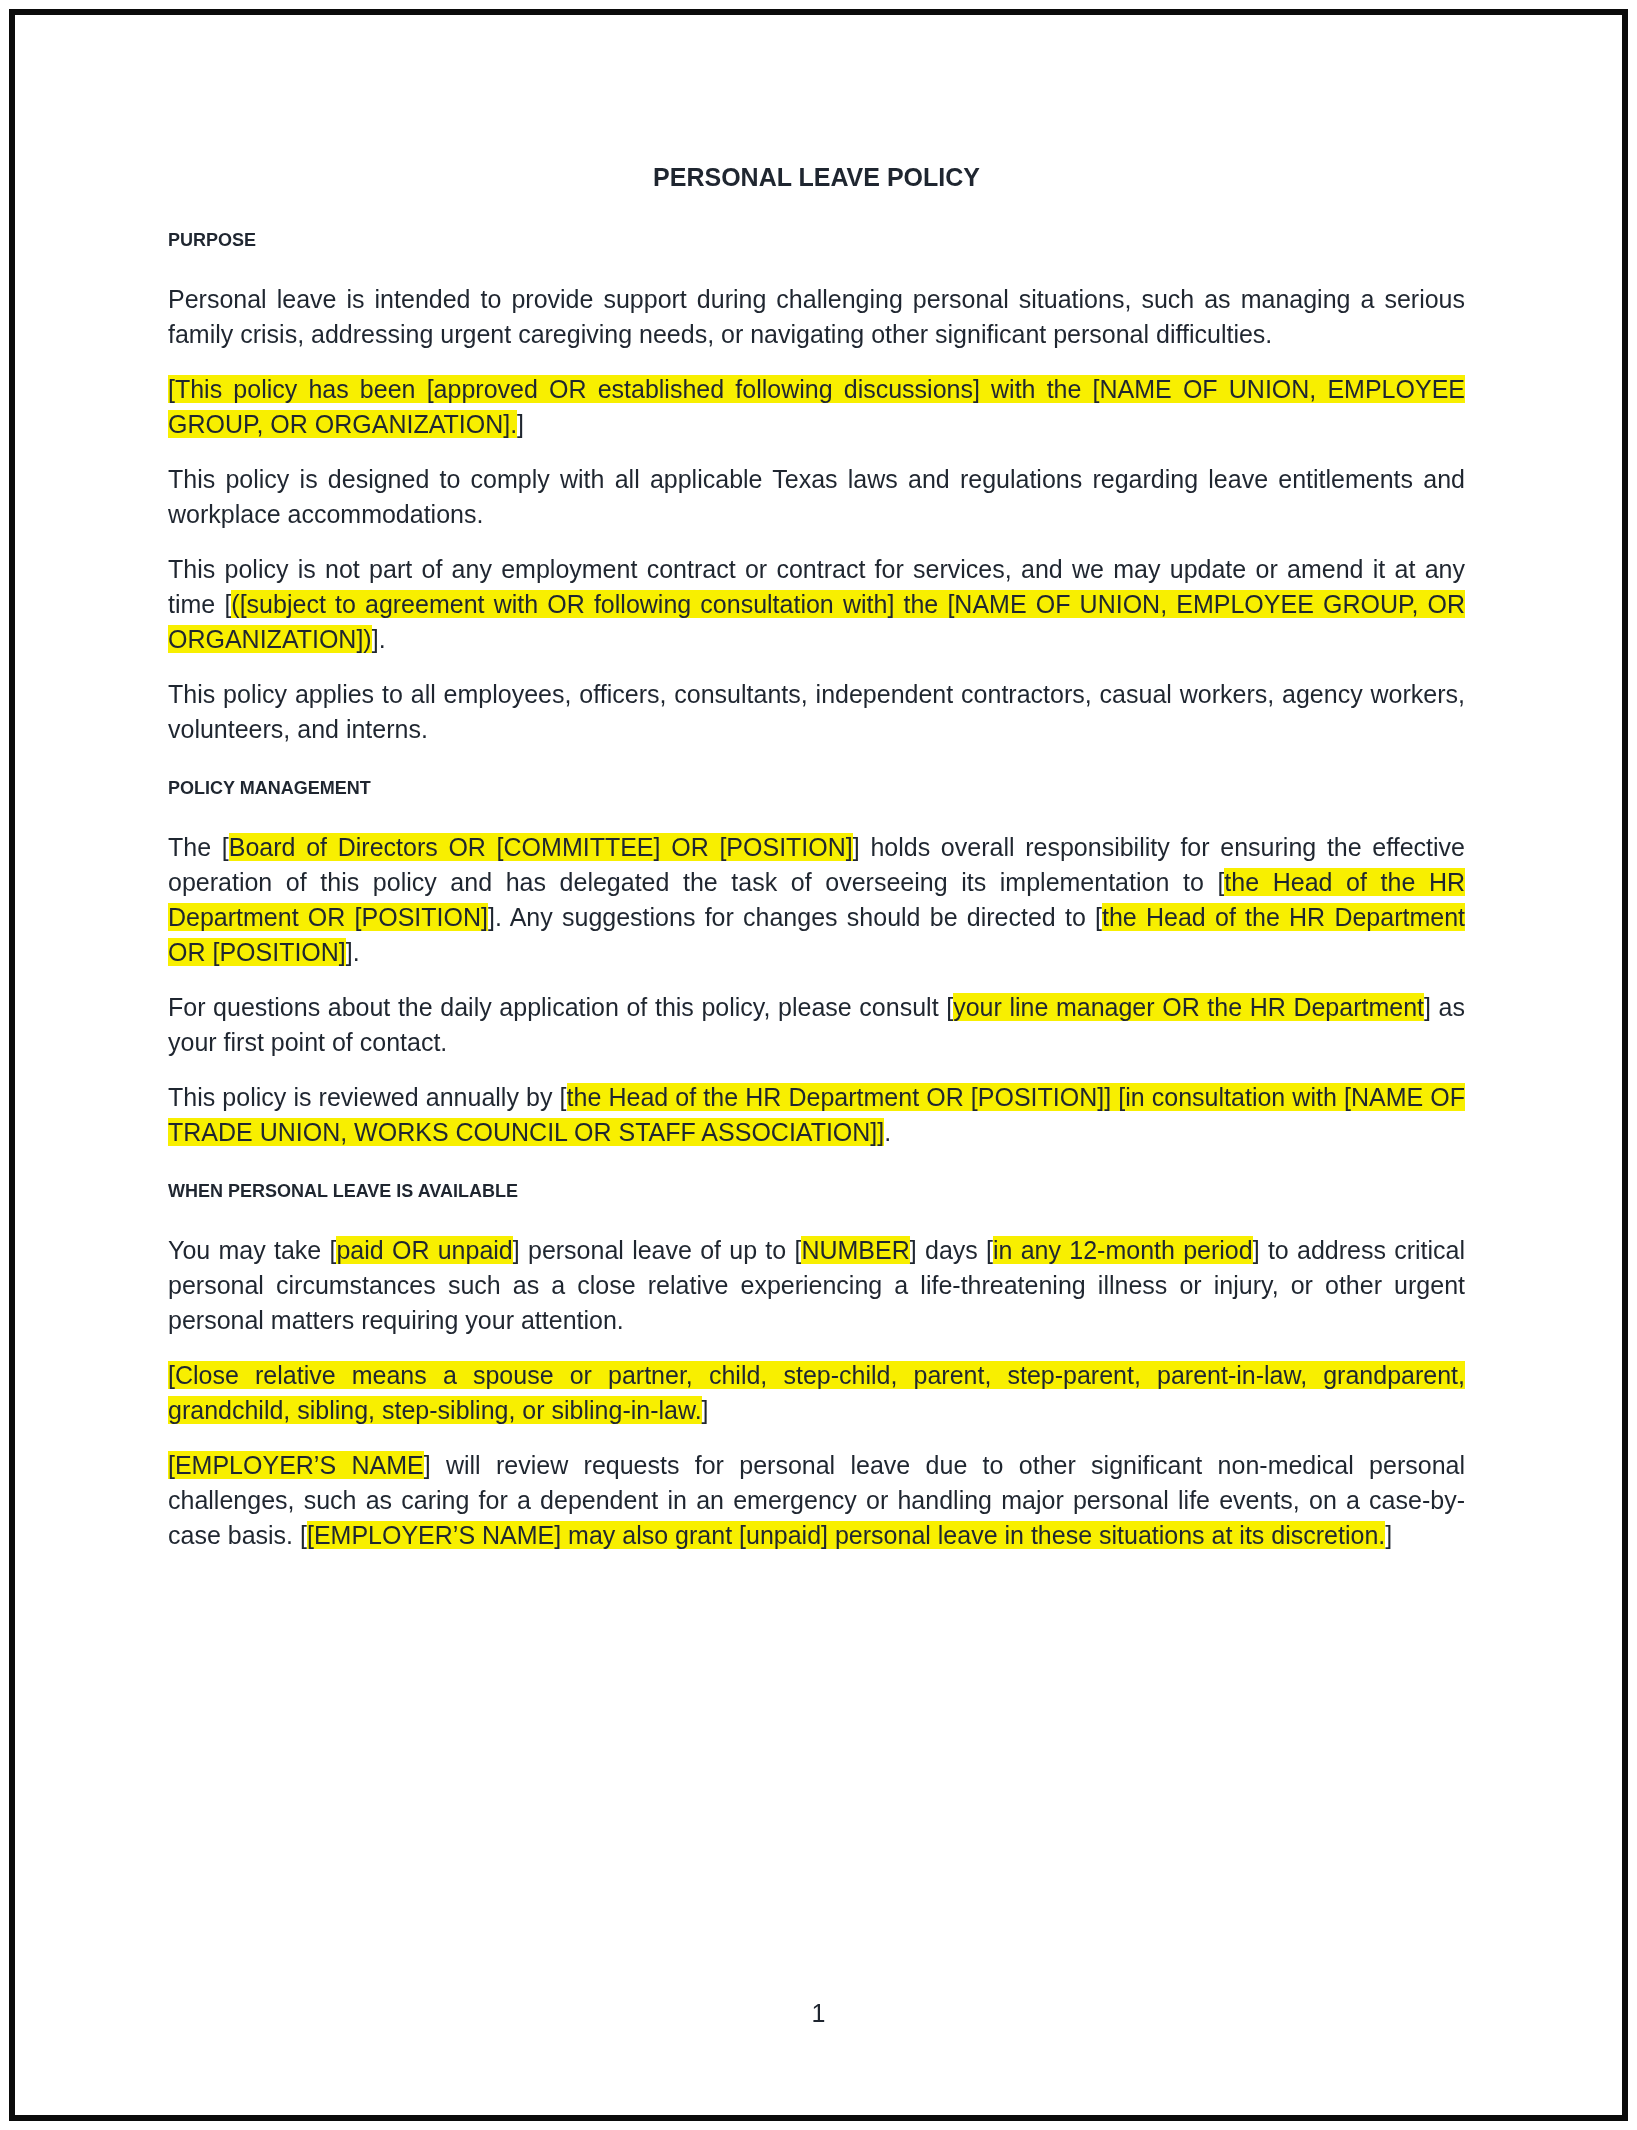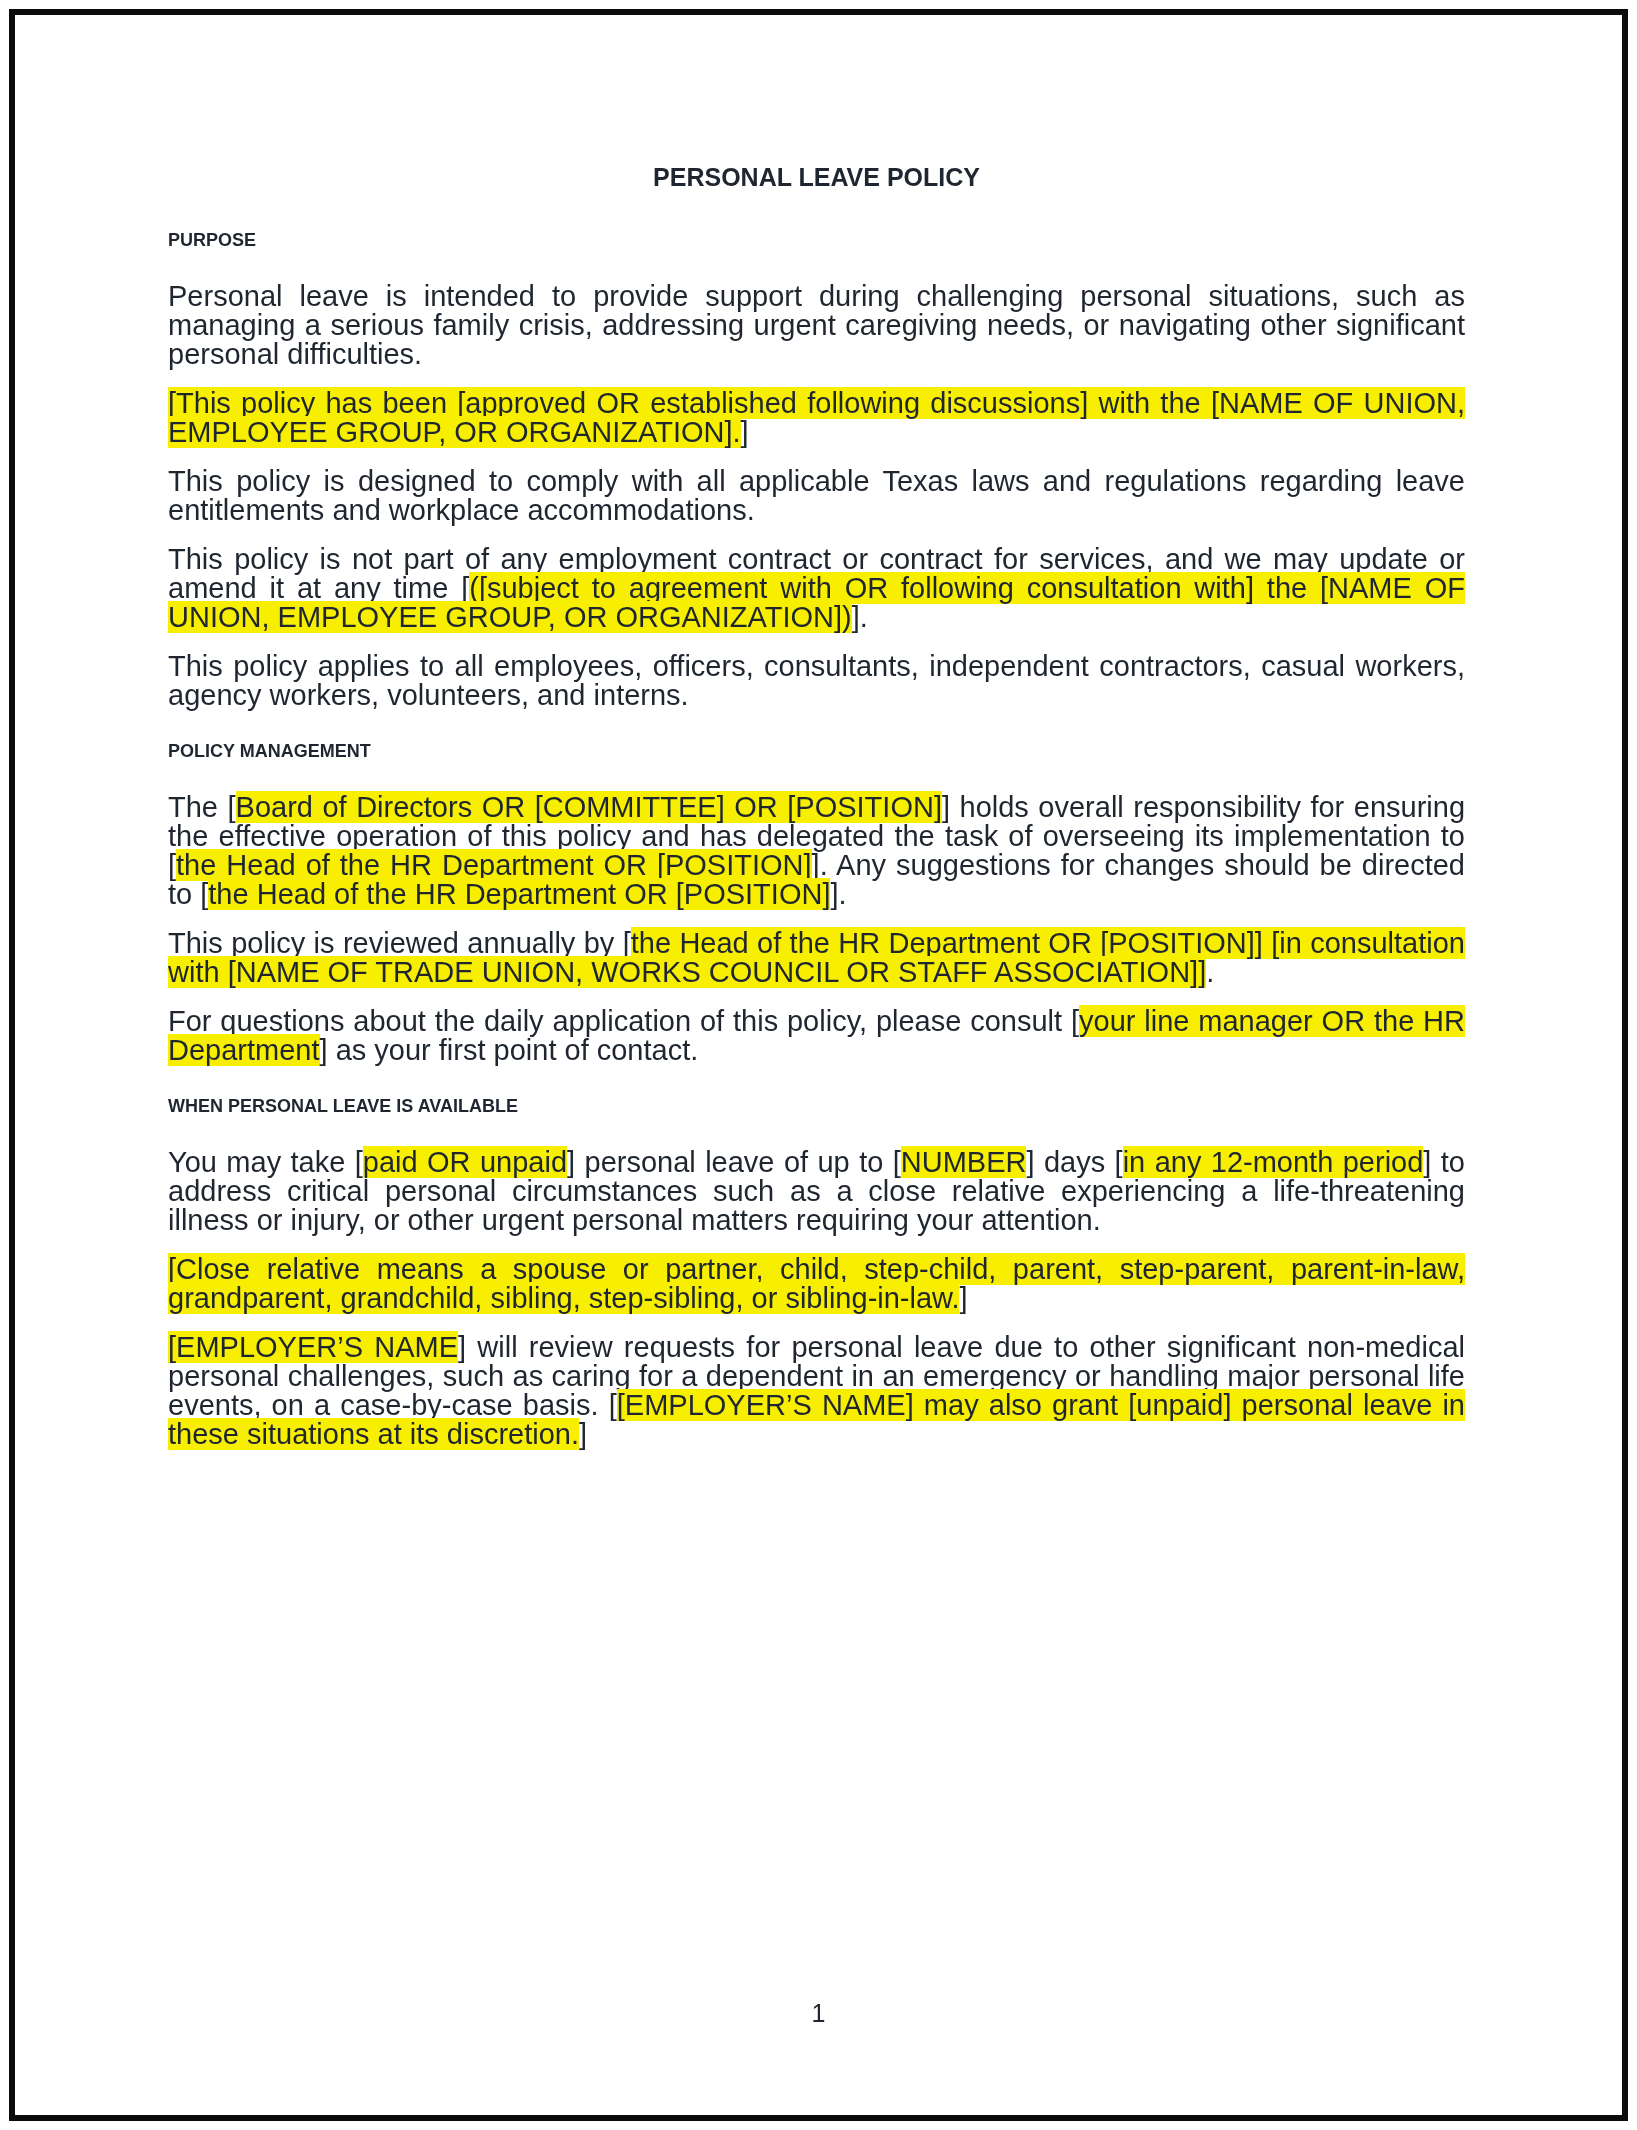--- a/index.html
+++ b/index.html
@@ -40,22 +40,22 @@
     margin:0 0 20px 0;
   }
   .heading{
     font-weight:700;
     font-size:18px;
     line-height:43px;
     margin:0 0 20px 0;
   }
   .para{
     margin:0 0 20px 0;
-    font-size:29px;
-    line-height:29px;
+    font-size:25px;
+    line-height:35px;
     text-align:justify;
   }
   .hl{
     background-color:var(--hl);
   }
   .page-number{
     position:absolute;
     bottom:102px;
     left:0;
     width:100%;
@@ -73,22 +73,22 @@
     <div class="title">PERSONAL LEAVE POLICY</div>
     <div>
         <div class="heading">PURPOSE</div>
         <p class="para"><span class="">Personal leave is intended to provide support during challenging personal situations, such as managing a serious family crisis, addressing urgent caregiving needs, or navigating other significant personal difficulties.</span></p>
         <p class="para"><span class="hl">[This policy has been [approved OR established following discussions] with the [NAME OF UNION, EMPLOYEE GROUP, OR ORGANIZATION].</span><span class="">]</span></p>
         <p class="para"><span class="">This policy is designed to comply with all applicable Texas laws and regulations regarding leave entitlements and workplace accommodations.</span></p>
         <p class="para"><span class="">This policy is not part of any employment contract or contract for services, and we may update or amend it at any time [</span><span class="hl">([subject to agreement with OR following consultation with] the [NAME OF UNION, EMPLOYEE GROUP, OR ORGANIZATION])</span><span class="">].</span></p>
         <p class="para"><span class="">This policy applies to all employees, officers, consultants, independent contractors, casual workers, agency workers, volunteers, and interns.</span></p>
         <div class="heading">POLICY MANAGEMENT</div>
         <p class="para"><span class="">The [</span><span class="hl">Board of Directors OR [COMMITTEE] OR [POSITION]</span><span class="">] holds overall responsibility for ensuring the effective operation of this policy and has delegated the task of overseeing its implementation to [</span><span class="hl">the Head of the HR Department OR [POSITION]</span><span class="">]. Any suggestions for changes should be directed to [</span><span class="hl">the Head of the HR Department OR [POSITION]</span><span class="">].</span></p>
+        <p class="para"><span class="">For questions about the daily application of this policy, please consult [</span><span class="hl">your line manager OR the HR Department</span><span class="">] as your first point of contact.</span></p>
         <p class="para"><span class="">This policy is reviewed annually by [</span><span class="hl">the Head of the HR Department OR [POSITION]] [in consultation with [NAME OF TRADE UNION, WORKS COUNCIL OR STAFF ASSOCIATION]]</span><span class="">.</span></p>
-        <p class="para"><span class="">For questions about the daily application of this policy, please consult [</span><span class="hl">your line manager OR the HR Department</span><span class="">] as your first point of contact.</span></p>
         <div class="heading">WHEN PERSONAL LEAVE IS AVAILABLE</div>
         <p class="para"><span class="">You may take [</span><span class="hl">paid OR unpaid</span><span class="">] personal leave of up to [</span><span class="hl">NUMBER</span><span class="">] days [</span><span class="hl">in any 12-month period</span><span class="">] to address critical personal circumstances such as a close relative experiencing a life-threatening illness or injury, or other urgent personal matters requiring your attention.</span></p>
         <p class="para"><span class="hl">[Close relative means a spouse or partner, child, step-child, parent, step-parent, parent-in-law, grandparent, grandchild, sibling, step-sibling, or sibling-in-law.</span><span class="">]</span></p>
         <p class="para"><span class="hl">[EMPLOYER’S NAME</span><span class="">] will review requests for personal leave due to other significant non-medical personal challenges, such as caring for a dependent in an emergency or handling major personal life events, on a case-by-case basis. [</span><span class="hl">[EMPLOYER’S NAME] may also grant [unpaid] personal leave in these situations at its discretion.</span><span class="">]</span></p>
       </div>
   </div>
   <div class="page-number">1</div>
 </div>
 
 </body></html>

